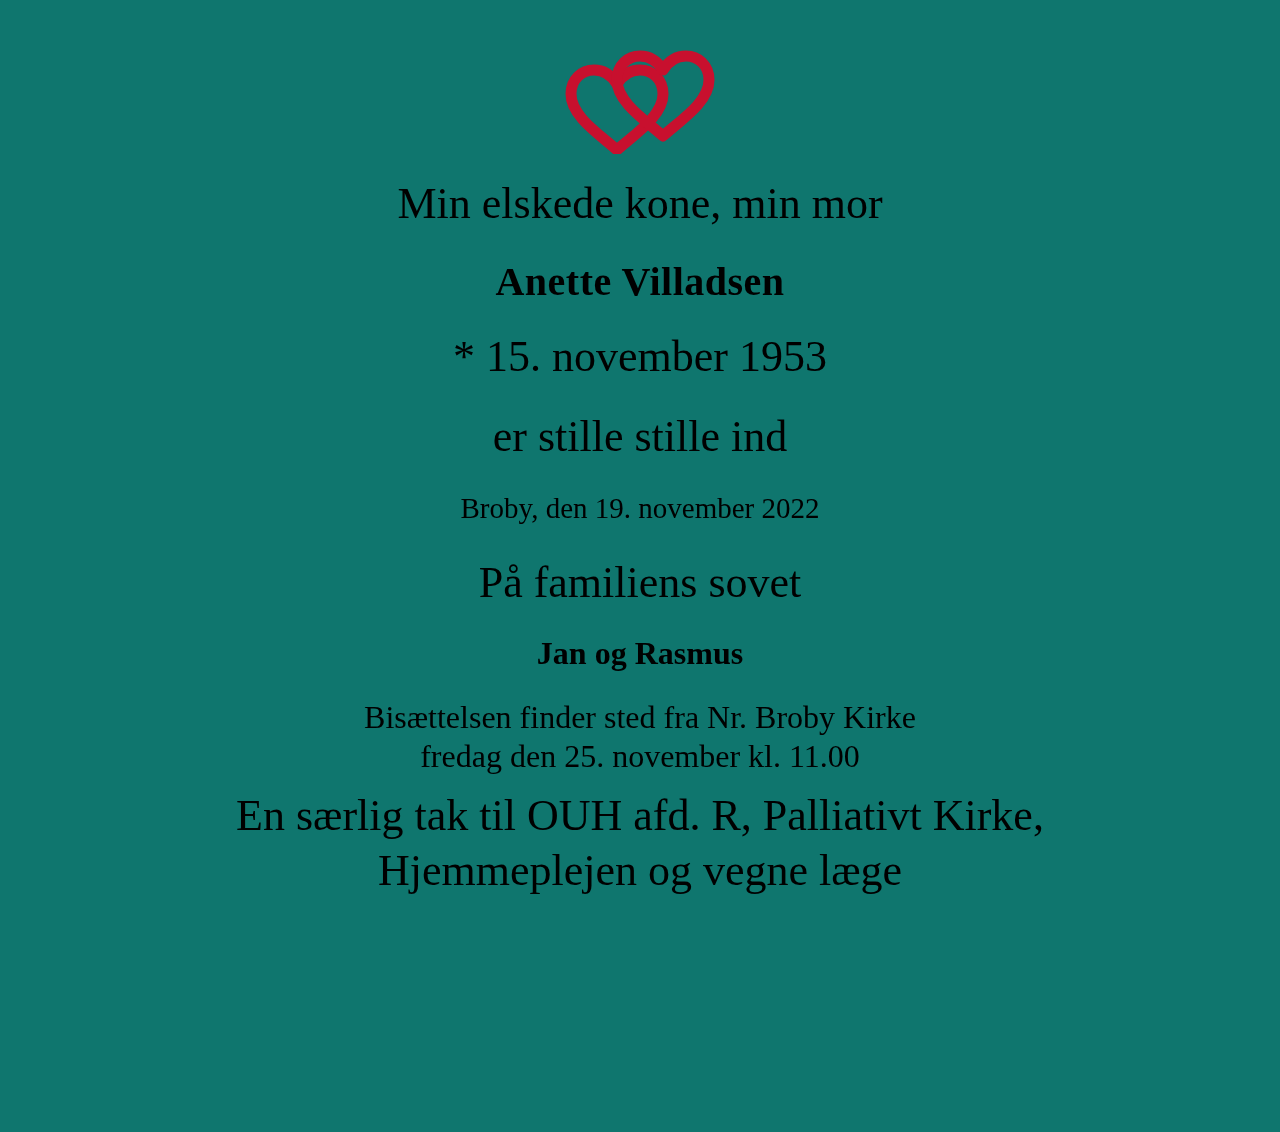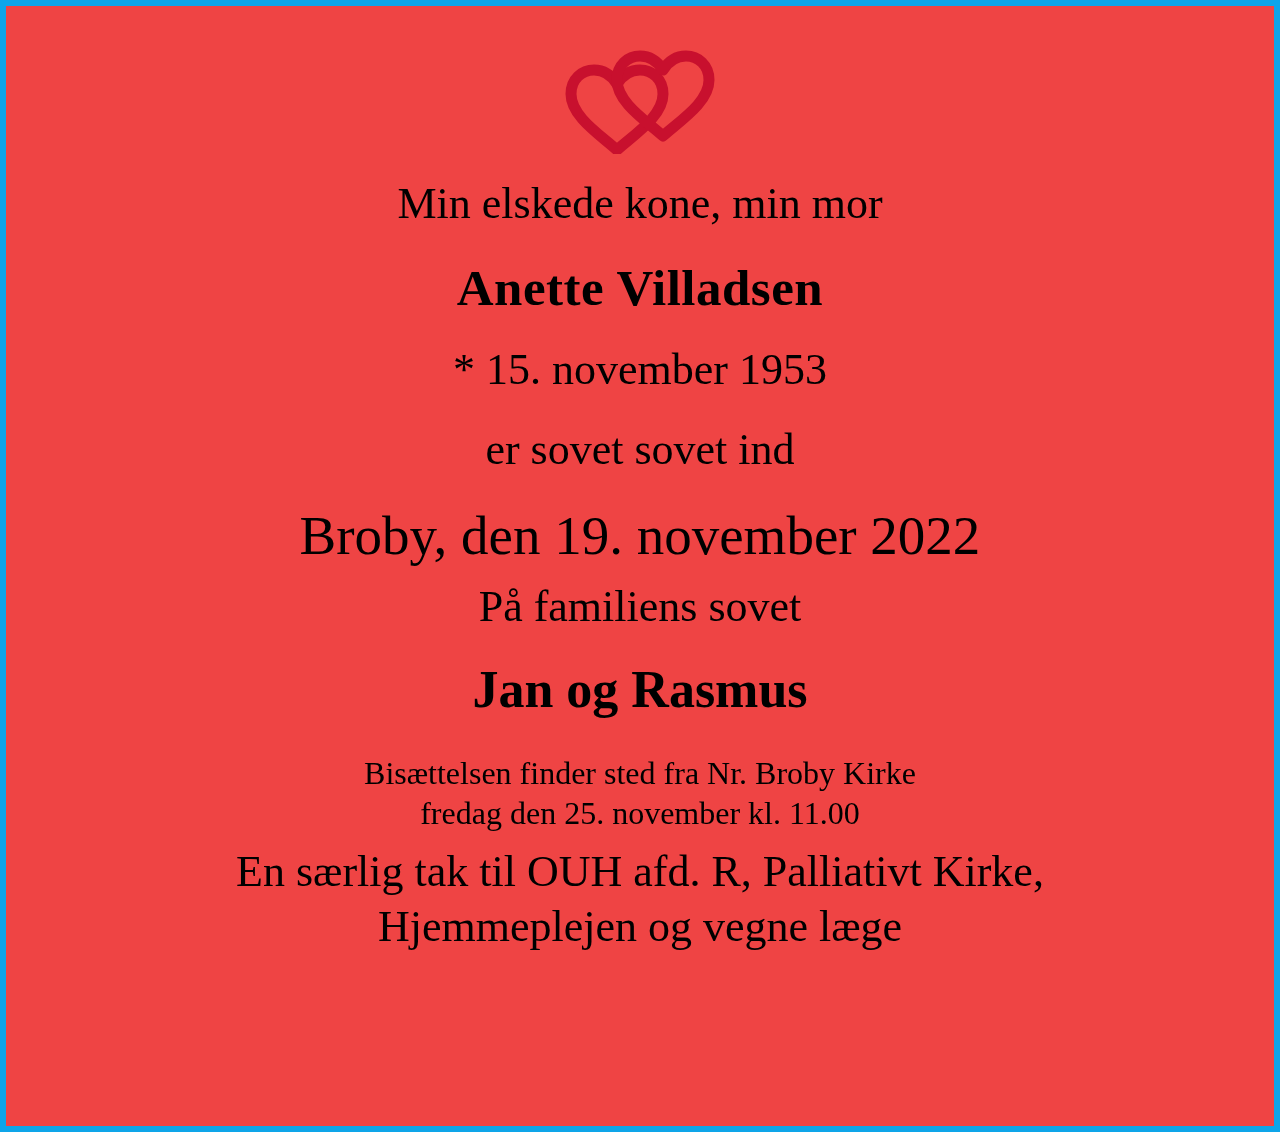--- a/index.html
+++ b/index.html
@@ -11,22 +11,22 @@
     width: 1280px;
     height: 1132px;
     font-family: "Liberation Serif", serif;
     color: #000000;
     overflow: hidden;
   }
   .notice-frame {
     box-sizing: border-box;
     width: 1280px;
     height: 1132px;
-    border: 6px solid #0ea5e9;
-    background: #ef4444;
+    border: 6px solid #0f766e;
+    background: #0f766e;
     display: flex;
     flex-direction: column;
     align-items: center;
     padding: 44px 60px 30px 60px;
   }
   .hearts {
     width: 170px;
     height: 104px;
     margin-bottom: 18px;
     display: block;
@@ -35,46 +35,46 @@
     text-align: center;
     line-height: 1.18;
     width: 100%;
   }
   .intro {
     font-size: 44px;
     margin-top: 6px;
     margin-bottom: 28px;
   }
   .name {
-    font-size: 51px;
+    font-size: 40px;
     font-weight: bold;
     letter-spacing: 0.5px;
     margin-bottom: 26px;
     text-align: center;
   }
   .born {
     font-size: 44px;
     margin-bottom: 28px;
   }
   .passed {
     font-size: 44px;
     margin-bottom: 28px;
   }
   .place-date {
-    font-size: 55px;
-    margin-bottom: 12px;
+    font-size: 29px;
+    margin-bottom: 32px;
   }
   .on-behalf {
     font-size: 44px;
     margin-bottom: 26px;
   }
   .signers {
-    font-size: 52px;
+    font-size: 32px;
     font-weight: bold;
-    margin-bottom: 34px;
+    margin-bottom: 25px;
   }
   .funeral {
     font-size: 32px;
     line-height: 1.24;
     margin-bottom: 12px;
   }
   .thanks {
     font-size: 44px;
     line-height: 1.24;
   }
@@ -88,21 +88,21 @@
     <path d="M62,100 C44,84 16,66 16,44 C16,29 27,20 39,20 C49,20 57,26 62,34 C67,26 75,20 85,20 C97,20 108,29 108,44 C108,66 80,84 62,100 Z" fill="none" stroke="#c8102e" stroke-width="11" stroke-linejoin="round"></path>
     <path d="M108,86 C90,70 62,52 62,30 C62,15 73,6 85,6 C95,6 103,12 108,20 C113,12 121,6 131,6 C143,6 154,15 154,30 C154,52 126,70 108,86 Z" fill="none" stroke="#c8102e" stroke-width="11" stroke-linejoin="round"></path>
   </svg>
 
   <div class="line intro">Min elskede kone, min mor</div>
 
   <div class="line name">Anette Villadsen</div>
 
   <div class="line born">* 15. november 1953</div>
 
-  <div class="line passed">er sovet sovet ind</div>
+  <div class="line passed">er stille stille ind</div>
 
   <div class="line place-date">Broby, den 19. november 2022</div>
 
   <div class="line on-behalf">På familiens sovet</div>
 
   <div class="line signers">Jan og Rasmus</div>
 
   <div class="line funeral">
     <div>Bisættelsen finder sted fra Nr. Broby Kirke</div>
     <div>fredag den 25. november kl. 11.00</div>

